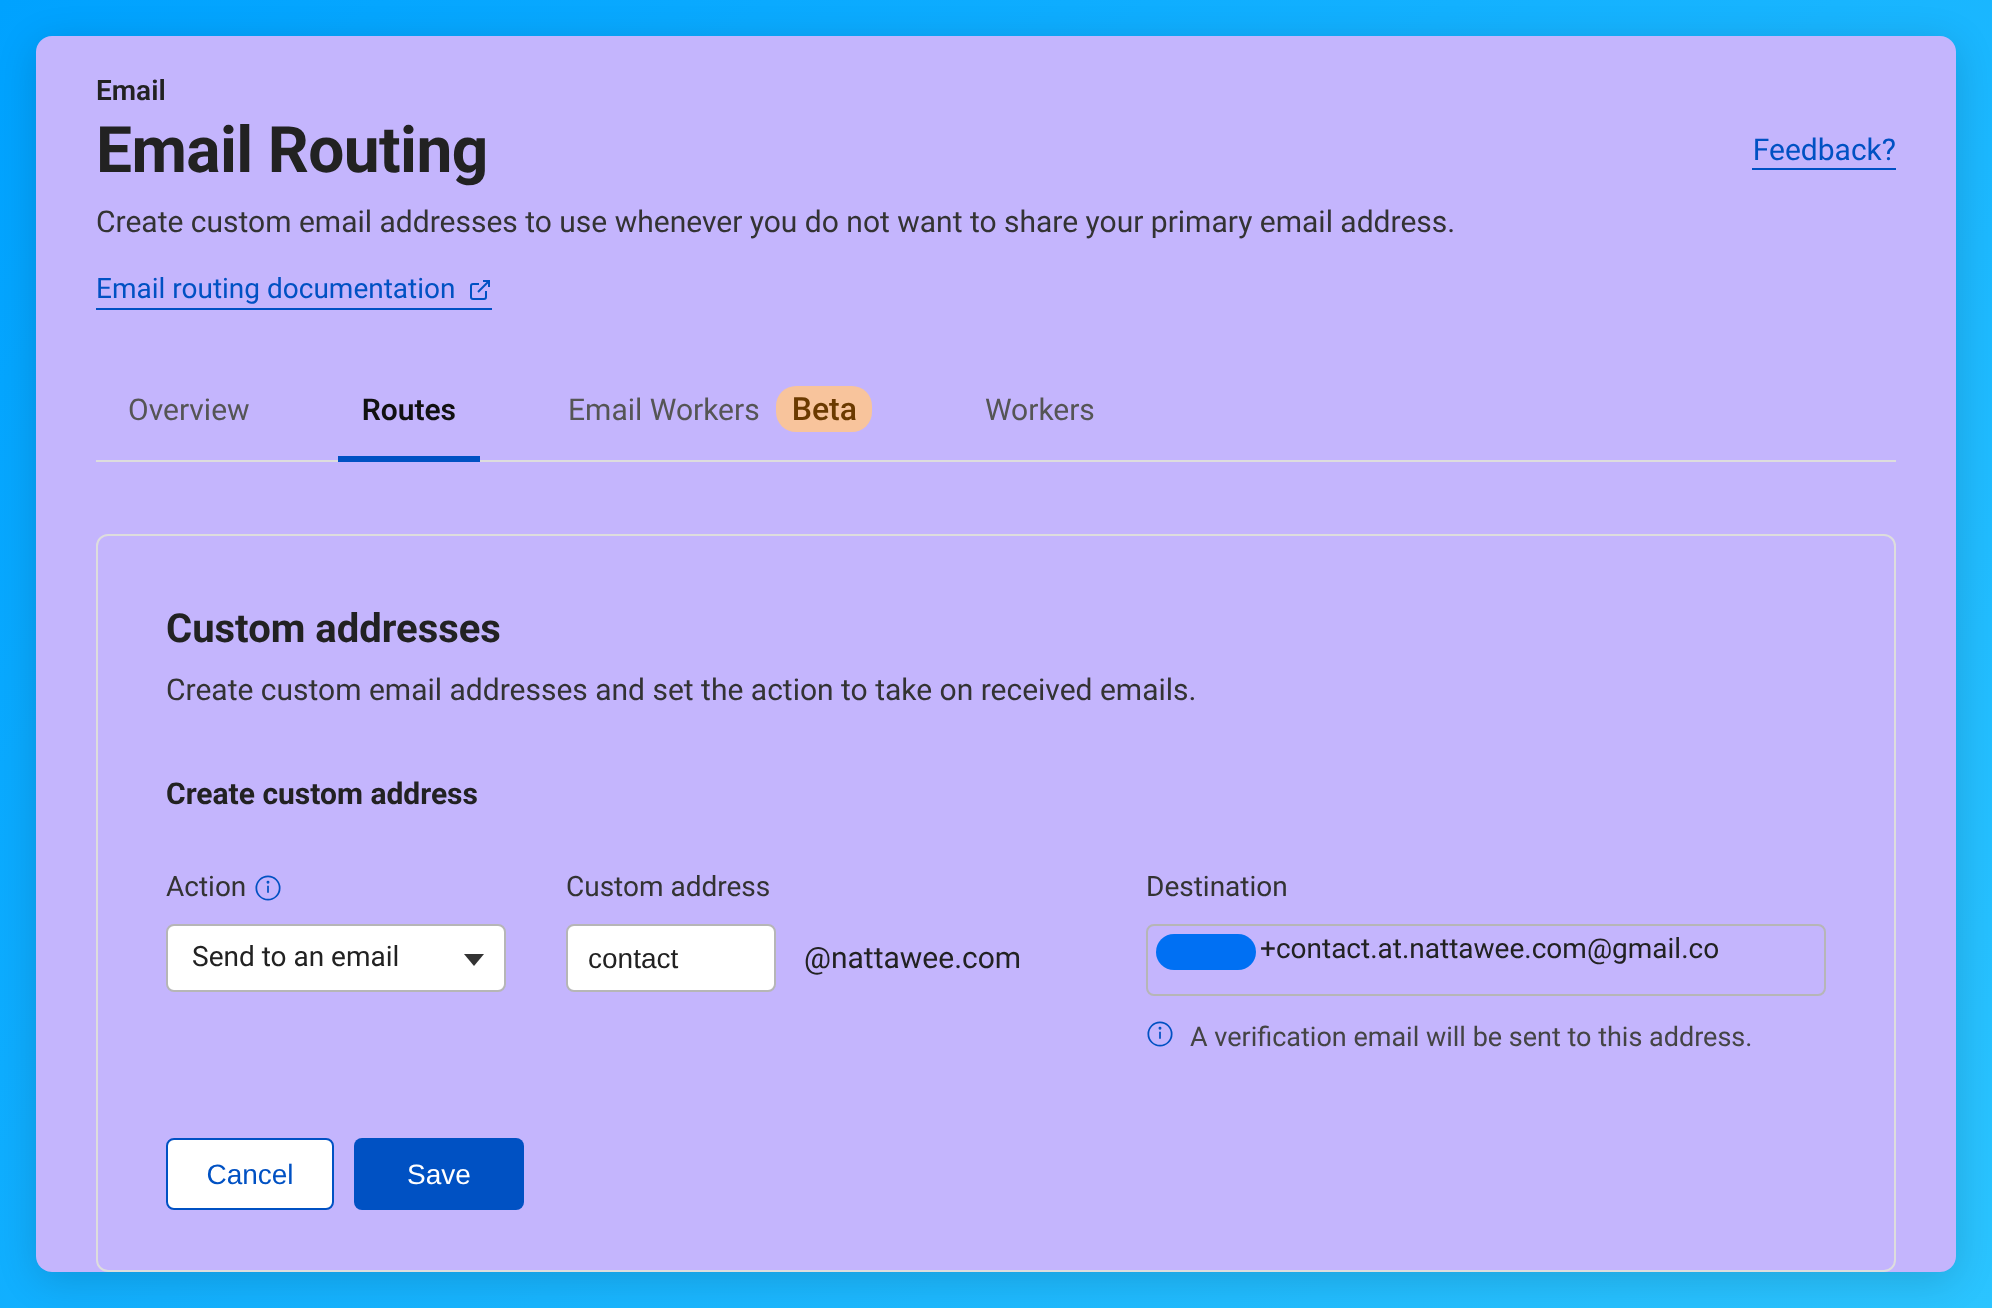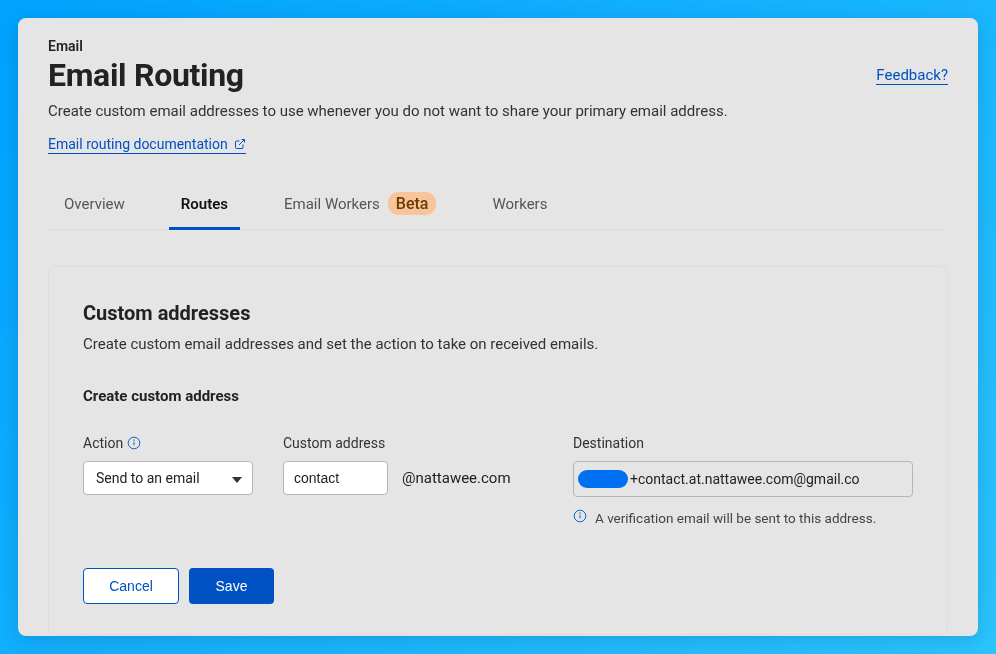--- a/index.html
+++ b/index.html
@@ -9,21 +9,21 @@
     }
     body {
       font-family: -apple-system, BlinkMacSystemFont, "Segoe UI", Roboto, Helvetica, Arial, sans-serif;
       background: linear-gradient(135deg, #00a2ff 0%, #2bc4ff 100%);
       padding: 18px;
       width: 996px;
       height: 654px;
       overflow: hidden;
     }
     .card {
-      background: #e5e5e5;
+      background: #c4b5fd;
       border-radius: 8px;
       box-shadow: 0 4px 20px rgba(0,0,0,0.15);
       padding: 20px 30px 30px 30px;
       height: 100%;
       overflow: hidden;
     }
     .breadcrumb {
       font-size: 14px;
       font-weight: 600;
       color: #222;
@@ -201,21 +201,21 @@
     .info-icon {
       width: 14px;
       height: 14px;
       stroke: #0051c3;
       fill: none;
       stroke-width: 1.5;
       flex-shrink: 0;
     }
     .destination-value {
       display: flex;
-      align-items: center;
+      align-items: flex-start;
       border: 1px solid #b6b6b6;
       border-radius: 4px;
       padding: 4px 6px 4px 4px;
       overflow: hidden;
       white-space: nowrap;
       height: 36px;
     }
     .redacted {
       background: #0070f3;
       border-radius: 9px;
@@ -241,21 +241,21 @@
     }
     .buttons {
       display: flex;
       gap: 10px;
     }
     .btn {
       border-radius: 4px;
       padding: 9px 0;
       font-size: 14px;
       cursor: pointer;
-      width: 96px;
+      width: 84px;
       text-align: center;
       border: 1px solid transparent;
     }
     .btn-secondary {
       background: #fff;
       border-color: #0051c3;
       color: #0051c3;
     }
     .btn-primary {
       background: #0051c3;

